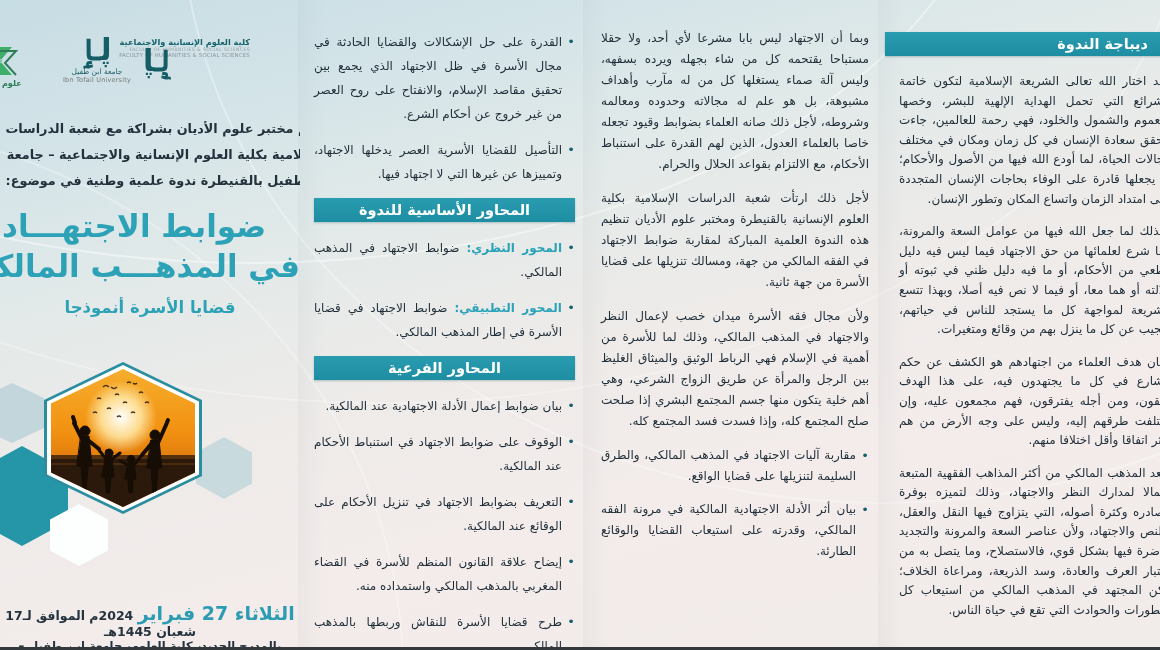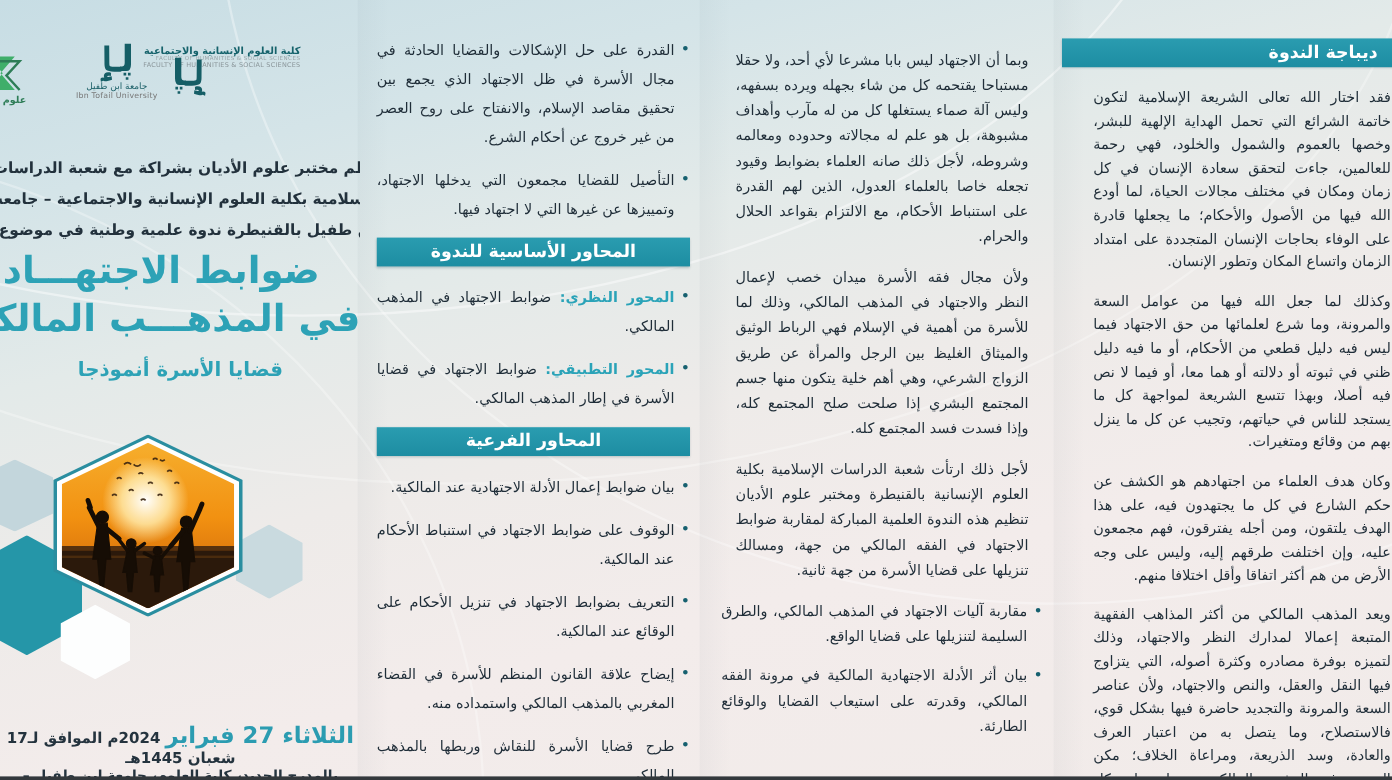--- a/index.html
+++ b/index.html
@@ -19,21 +19,21 @@
     background:linear-gradient(90deg,rgba(90,110,120,.05),rgba(255,255,255,0));}
   .bottom-line{position:absolute;left:0;bottom:0;width:1160px;height:3px;background:#33383c;}
 
   
   .col{position:absolute;top:0;height:650px;box-sizing:border-box;}
   #panel-left{left:0;width:300px;overflow:hidden;}
   #col-mid{left:300px;width:285px;padding:30px 10px 0 14px;}
   #col-center{left:585px;width:298px;padding:28px 14px 0 16px;}
   #col-right{left:885px;width:300px;padding:0 14px 0 14px;}
 
-  p,.para{margin:12px;}
+  p,.para{margin:0;}
   .body-txt{font-size:12px;line-height:21px;text-align:justify;color:#1f2d38;}
   .tight{line-height:19.6px;}
   .mb{margin-bottom:13px;}
 
   .band{display:block;background:linear-gradient(180deg,#2a9cb0,#1d8da2);color:#fff;
     font-weight:bold;font-size:14.5px;line-height:24px;height:24px;padding:0 9px;
     box-shadow:0 1px 2px rgba(0,60,70,.25);}
   .band.mt{margin-top:12px;text-align:center;}  .band.mb2{margin-bottom:14px;}
 
   .b{position:relative;padding-right:13px;margin-bottom:12px;}
@@ -190,21 +190,21 @@
       <div class="date-l1">
         <span class="date-hl">الثلاثاء 27 فبراير</span>
         <span>2024م الموافق لـ17 شعبان 1445هـ</span>
       </div>
       <div class="date-l2">بالمدرج الجديد، كلية العلوم، جامعة ابن طفيل – القنيطرة</div>
     </div>
   </div>
 
   <div class="col" id="col-mid">
     <div class="body-txt b" style="line-height:24px">القدرة على حل الإشكالات والقضايا الحادثة في مجال الأسرة في ظل الاجتهاد الذي يجمع بين تحقيق مقاصد الإسلام، والانفتاح على روح العصر من غير خروج عن أحكام الشرع.</div>
-    <div class="body-txt b" style="line-height:24px">التأصيل للقضايا مجمعون التي يدخلها الاجتهاد، وتمييزها عن غيرها التي لا اجتهاد فيها.</div>
+    <div class="body-txt b" style="line-height:24px">التأصيل للقضايا الأسرية العصر يدخلها الاجتهاد، وتمييزها عن غيرها التي لا اجتهاد فيها.</div>
 
     <span class="band mt mb2">المحاور الأساسية للندوة</span>
 
     <div class="body-txt b" style="line-height:24px">
       <span class="lead">المحور النظري:</span>
       <span>ضوابط الاجتهاد في المذهب المالكي.</span>
     </div>
     <div class="body-txt b" style="line-height:24px">
       <span class="lead">المحور التطبيقي:</span>
       <span>ضوابط الاجتهاد في قضايا الأسرة في إطار المذهب المالكي.</span>
@@ -214,22 +214,22 @@
 
     <div class="body-txt b" style="line-height:24px">بيان ضوابط إعمال الأدلة الاجتهادية عند المالكية.</div>
     <div class="body-txt b" style="line-height:24px">الوقوف على ضوابط الاجتهاد في استنباط الأحكام عند المالكية.</div>
     <div class="body-txt b" style="line-height:24px">التعريف بضوابط الاجتهاد في تنزيل الأحكام على الوقائع عند المالكية.</div>
     <div class="body-txt b" style="line-height:24px">إيضاح علاقة القانون المنظم للأسرة في القضاء المغربي بالمذهب المالكي واستمداده منه.</div>
     <div class="body-txt b" style="line-height:24px">طرح قضايا الأسرة للنقاش وربطها بالمذهب المالكي.</div>
   </div>
 
   <div class="col" id="col-center">
     <p class="body-txt mb">وبما أن الاجتهاد ليس بابا مشرعا لأي أحد، ولا حقلا مستباحا يقتحمه كل من شاء بجهله ويرده بسفهه، وليس آلة صماء يستغلها كل من له مآرب وأهداف مشبوهة، بل هو علم له مجالاته وحدوده ومعالمه وشروطه، لأجل ذلك صانه العلماء بضوابط وقيود تجعله خاصا بالعلماء العدول، الذين لهم القدرة على استنباط الأحكام، مع الالتزام بقواعد الحلال والحرام.</p>
+    <p class="body-txt mb">لأجل ذلك ارتأت شعبة الدراسات الإسلامية بكلية العلوم الإنسانية بالقنيطرة ومختبر علوم الأديان تنظيم هذه الندوة العلمية المباركة لمقاربة ضوابط الاجتهاد في الفقه المالكي من جهة، ومسالك تنزيلها على قضايا الأسرة من جهة ثانية.</p>
     <p class="body-txt mb">ولأن مجال فقه الأسرة ميدان خصب لإعمال النظر والاجتهاد في المذهب المالكي، وذلك لما للأسرة من أهمية في الإسلام فهي الرباط الوثيق والميثاق الغليظ بين الرجل والمرأة عن طريق الزواج الشرعي، وهي أهم خلية يتكون منها جسم المجتمع البشري إذا صلحت صلح المجتمع كله، وإذا فسدت فسد المجتمع كله.</p>
-    <p class="body-txt mb">لأجل ذلك ارتأت شعبة الدراسات الإسلامية بكلية العلوم الإنسانية بالقنيطرة ومختبر علوم الأديان تنظيم هذه الندوة العلمية المباركة لمقاربة ضوابط الاجتهاد في الفقه المالكي من جهة، ومسالك تنزيلها على قضايا الأسرة من جهة ثانية.</p>
 
 
     <div class="body-txt b">مقاربة آليات الاجتهاد في المذهب المالكي، والطرق السليمة لتنزيلها على قضايا الواقع.</div>
     <div class="body-txt b">بيان أثر الأدلة الاجتهادية المالكية في مرونة الفقه المالكي، وقدرته على استيعاب القضايا والوقائع الطارئة.</div>
   </div>
 
   <div class="col" id="col-right">
     <span class="band">ديباجة الندوة</span>
     <p class="body-txt tight mb">فقد اختار الله تعالى الشريعة الإسلامية لتكون خاتمة الشرائع التي تحمل الهداية الإلهية للبشر، وخصها بالعموم والشمول والخلود، فهي رحمة للعالمين، جاءت لتحقق سعادة الإنسان في كل زمان ومكان في مختلف مجالات الحياة، لما أودع الله فيها من الأصول والأحكام؛ ما يجعلها قادرة على الوفاء بحاجات الإنسان المتجددة على امتداد الزمان واتساع المكان وتطور الإنسان.</p>
     <p class="body-txt tight mb">وكذلك لما جعل الله فيها من عوامل السعة والمرونة، وما شرع لعلمائها من حق الاجتهاد فيما ليس فيه دليل قطعي من الأحكام، أو ما فيه دليل ظني في ثبوته أو دلالته أو هما معا، أو فيما لا نص فيه أصلا، وبهذا تتسع الشريعة لمواجهة كل ما يستجد للناس في حياتهم، وتجيب عن كل ما ينزل بهم من وقائع ومتغيرات.</p>

